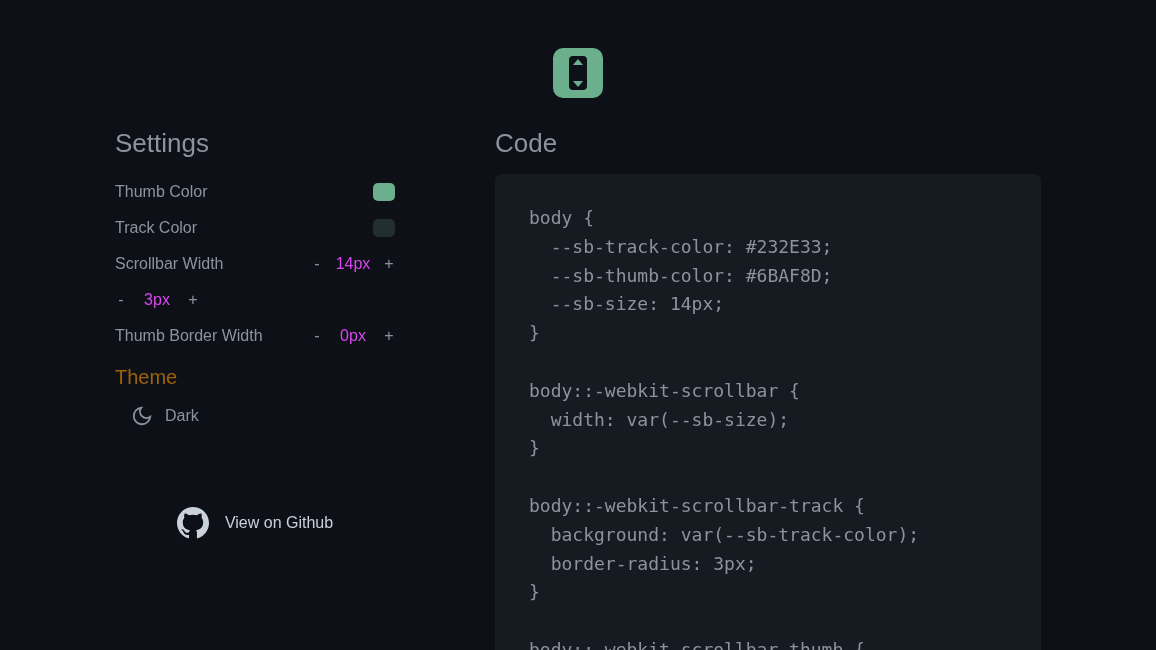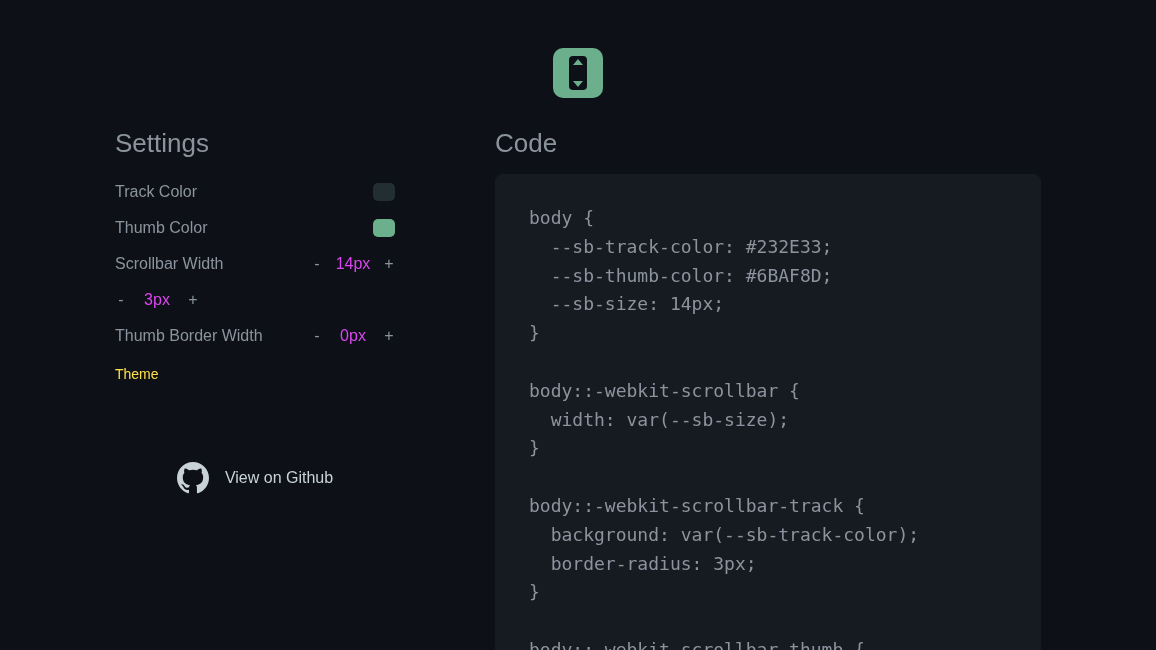--- a/index.html
+++ b/index.html
@@ -138,23 +138,23 @@
       font-size: 16px;
       min-width: 36px;
       text-align: center;
     }
     
     .theme-section {
       margin-top: 12px;
     }
     
     .theme-title {
-      font-size: 14px;
+      font-size: 20px;
       font-weight: 400;
-      color: #fde047;
+      color: #a16207;
       margin-bottom: 16px;
     }
     
     .theme-toggle {
       display: flex;
       align-items: center;
       gap: 12px;
       padding-left: 16px;
       cursor: pointer;
     }
@@ -217,27 +217,27 @@
       <div class="logo-arrow-down"></div>
     </div>
   </div>
 </div>
 
 <div class="main">
   <div class="settings-panel">
     <h2 class="section-title">Settings</h2>
 
     <div class="setting-row">
+      <span class="setting-label">Thumb Color</span>
+      <div class="color-swatch swatch-thumb"></div>
+    </div>
+
+    <div class="setting-row">
       <span class="setting-label">Track Color</span>
       <div class="color-swatch swatch-track"></div>
-    </div>
-
-    <div class="setting-row">
-      <span class="setting-label">Thumb Color</span>
-      <div class="color-swatch swatch-thumb"></div>
     </div>
 
     <div class="setting-row">
       <span class="setting-label">Scrollbar Width</span>
       <div class="stepper">
         <span class="stepper-btn">-</span>
         <span class="stepper-value">14px</span>
         <span class="stepper-btn">+</span>
       </div>
     </div>
@@ -255,20 +255,26 @@
       <div class="stepper">
         <span class="stepper-btn">-</span>
         <span class="stepper-value">0px</span>
         <span class="stepper-btn">+</span>
       </div>
     </div>
 
 
     <div class="theme-section">
       <h3 class="theme-title">Theme</h3>
+      <div class="theme-toggle">
+        <svg class="moon-icon" viewBox="0 0 24 24" fill="none" stroke="#8b949e" stroke-width="2">
+          <path d="M21 12.79A9 9 0 1 1 11.21 3 7 7 0 0 0 21 12.79z"></path>
+        </svg>
+        <span class="theme-label">Dark</span>
+      </div>
     </div>
 
     <div class="github-link">
       <svg class="github-icon" viewBox="0 0 24 24" fill="#c9d1d9">
         <path d="M12 0C5.37 0 0 5.37 0 12c0 5.3 3.438 9.8 8.205 11.385.6.113.82-.258.82-.577 0-.285-.01-1.04-.015-2.04-3.338.724-4.042-1.61-4.042-1.61-.546-1.385-1.335-1.755-1.335-1.755-1.087-.744.084-.729.084-.729 1.205.084 1.838 1.236 1.838 1.236 1.07 1.835 2.809 1.305 3.495.998.108-.776.417-1.305.76-1.605-2.665-.3-5.466-1.332-5.466-5.93 0-1.31.465-2.38 1.235-3.22-.135-.303-.54-1.523.105-3.176 0 0 1.005-.322 3.3 1.23.96-.267 1.98-.399 3-.405 1.02.006 2.04.138 3 .405 2.28-1.552 3.285-1.23 3.285-1.23.645 1.653.24 2.873.12 3.176.765.84 1.23 1.91 1.23 3.22 0 4.61-2.805 5.625-5.475 5.92.42.36.81 1.096.81 2.22 0 1.606-.015 2.896-.015 3.286 0 .315.21.69.825.57C20.565 21.795 24 17.295 24 12c0-6.63-5.37-12-12-12"></path>
       </svg>
       <span class="github-text">View on Github</span>
     </div>
   </div>
 

